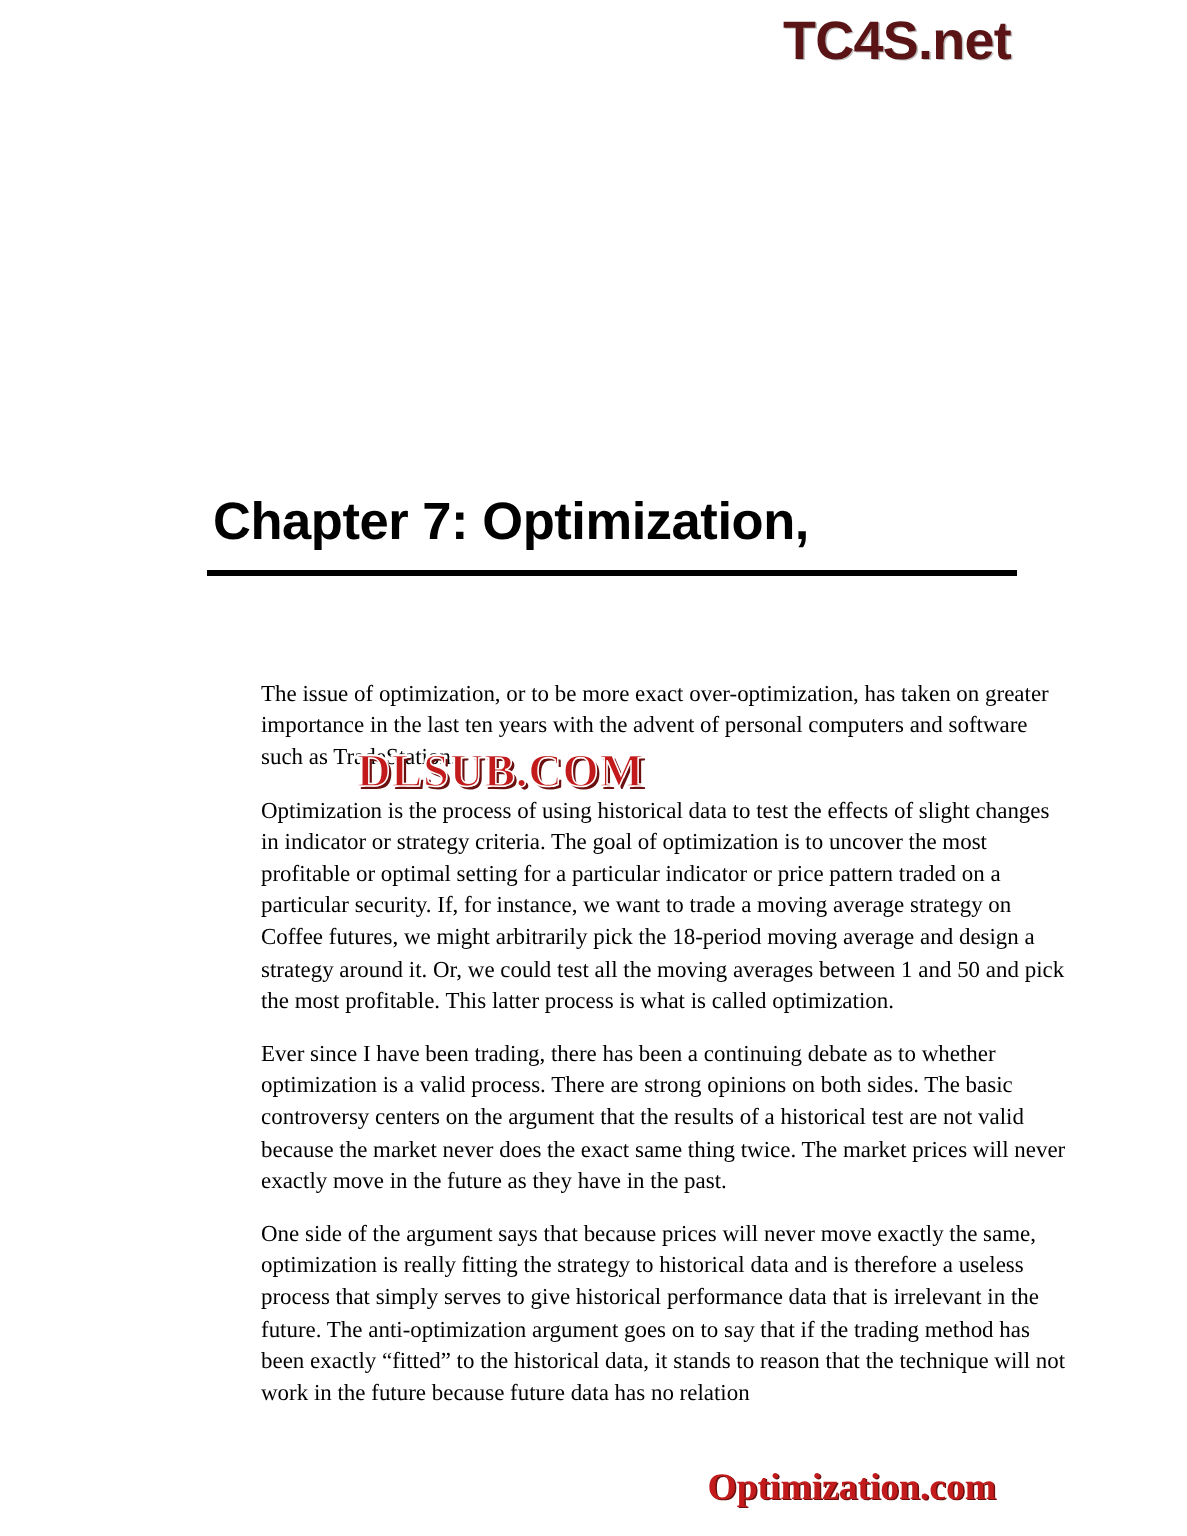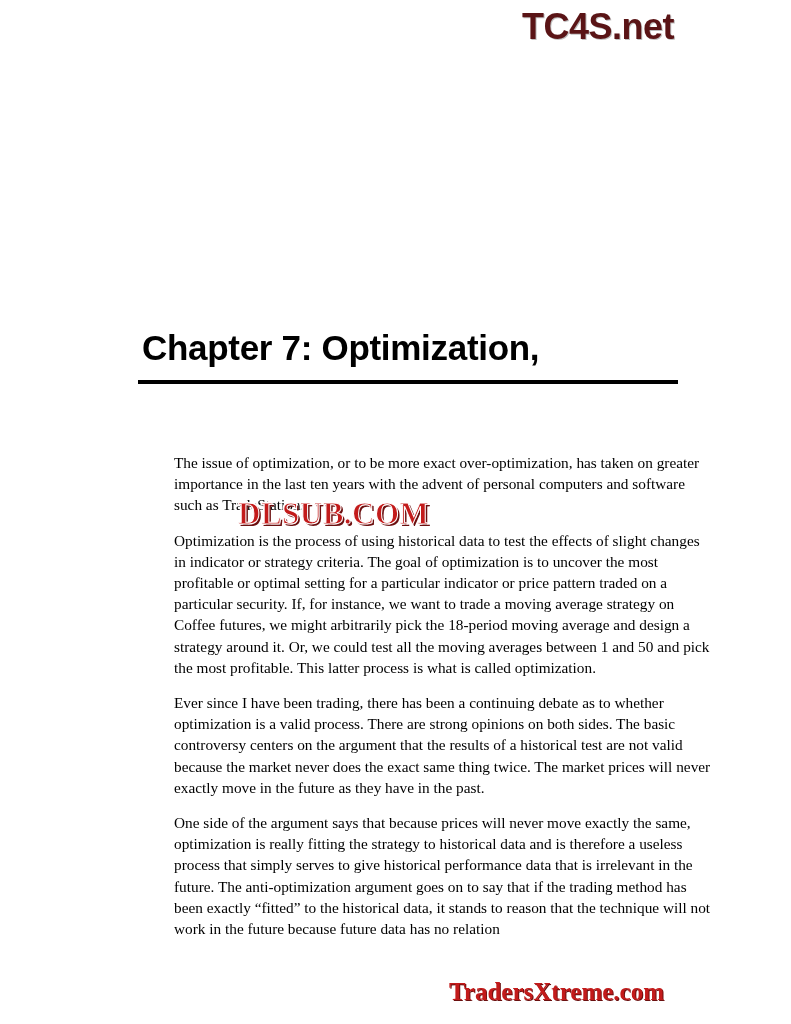--- a/index.html
+++ b/index.html
@@ -123,15 +123,15 @@
 
   <div class="body-text">
     <p>The issue of optimization, or to be more exact over-optimization, has taken on greater importance in the last ten years with the advent of personal computers and software such as TradeStation.</p>
     <p>Optimization is the process of using historical data to test the effects of slight changes in indicator or strategy criteria. The goal of optimization is to uncover the most profitable or optimal setting for a particular indicator or price pattern traded on a particular security. If, for instance, we want to trade a moving average strategy on Coffee futures, we might arbitrarily pick the 18-period moving average and design a strategy around it. Or, we could test all the moving averages between 1 and 50 and pick the most profitable. This latter process is what is called optimization.</p>
     <p>Ever since I have been trading, there has been a continuing debate as to whether optimization is a valid process. There are strong opinions on both sides. The basic controversy centers on the argument that the results of a historical test are not valid because the market never does the exact same thing twice. The market prices will never exactly move in the future as they have in the past.</p>
     <p>One side of the argument says that because prices will never move exactly the same, optimization is really fitting the strategy to historical data and is therefore a useless process that simply serves to give historical performance data that is irrelevant in the future. The anti-optimization argument goes on to say that if the trading method has been exactly “fitted” to the historical data, it stands to reason that the technique will not work in the future because future data has no relation</p>
   </div>
 
   <div class="center-watermark">DLSUB.COM</div>
 
-  <div class="bottom-watermark">TradersXtreme.com</div>
+  <div class="bottom-watermark">Optimization.com</div>
 
 </div>
 
 </body></html>

